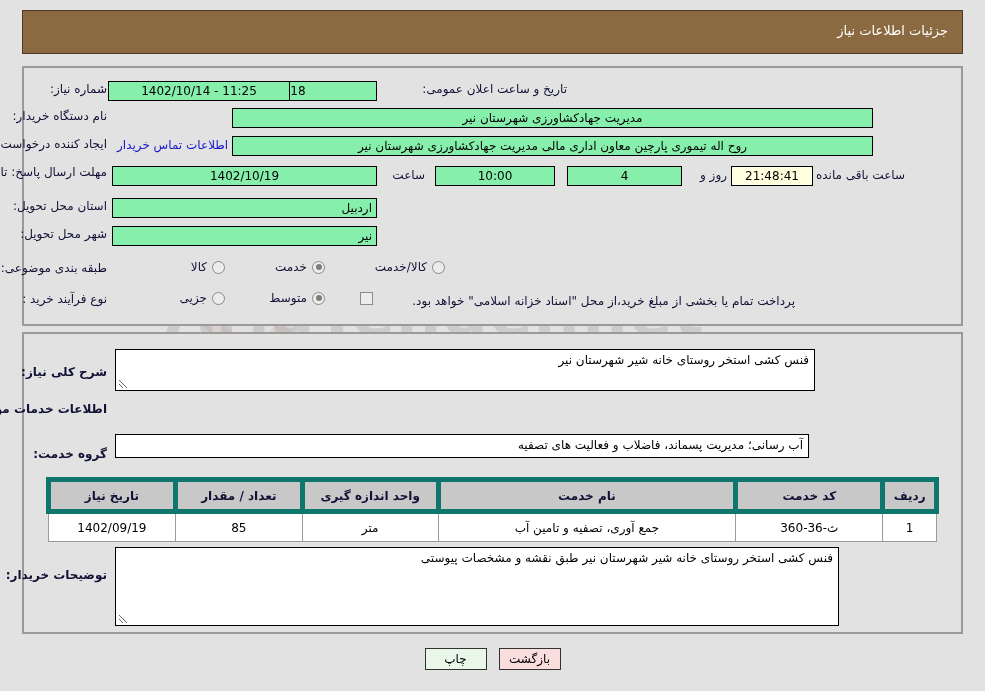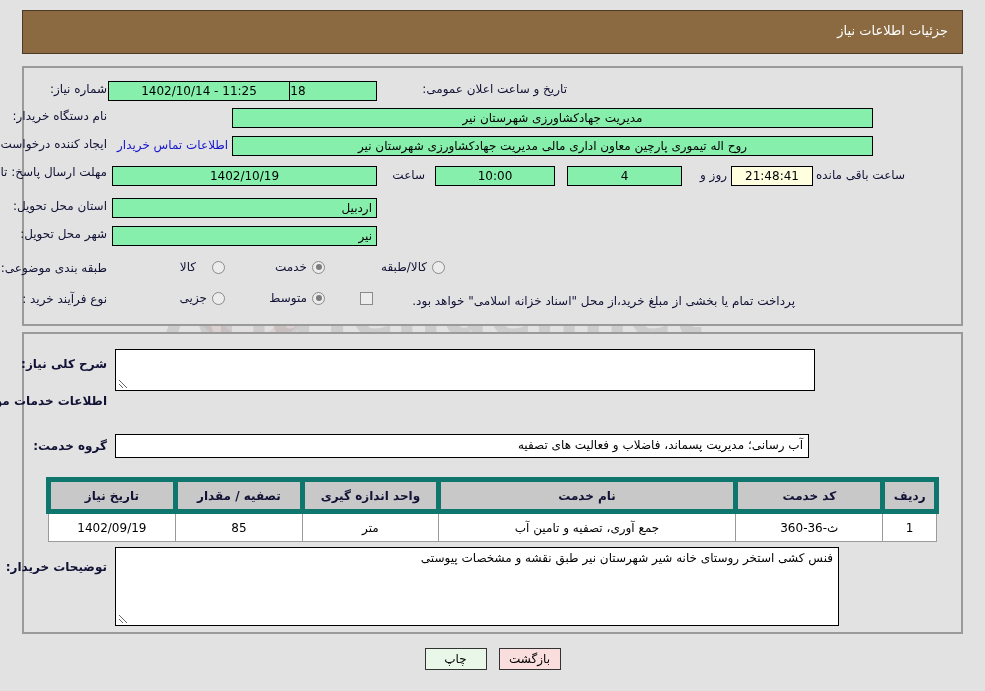--- a/index.html
+++ b/index.html
@@ -164,20 +164,21 @@
     vertical-align: middle;
   }
 
   
   .sec-label {
     position: absolute;
     font-size: 12px;
     font-weight: bold;
     color: #121236;
     white-space: nowrap;
+    margin-top: 8px;
   }
   .ta {
     position: absolute;
     border: 1px solid #000000;
     background: #ffffff;
     box-sizing: border-box;
     font-size: 12px;
     color: #000000;
     padding: 3px 5px 0 5px;
     text-align: right;
@@ -293,71 +294,72 @@
 <div class="ftext timer" style="position:absolute; right:172px; top:166px; width:82px; z-index:3;">21:48:41</div>
 <div class="lbl-inline" style="position:absolute; right:80px; top:168px; z-index:3;">ساعت باقی مانده</div>
 
 <div style="position:absolute; right:878px; top:199px; z-index:3;" class="flabel">استان محل تحویل:</div>
 <div class="ftext rt" style="position:absolute; right:608px; top:198px; width:265px; z-index:3;">اردبیل</div>
 
 <div style="position:absolute; right:878px; top:227px; z-index:3;" class="flabel">شهر محل تحویل:</div>
 <div class="ftext rt" style="position:absolute; right:608px; top:226px; width:265px; z-index:3;padding-left:8px;">نیر</div>
 
 <div style="position:absolute; right:878px; top:261px; z-index:3;" class="flabel">طبقه بندی موضوعی:</div>
-<div style="position:absolute; right:760px; top:260px; z-index:3; display:flex; align-items:center; gap:16px;">
+<div style="position:absolute; right:760px; top:260px; z-index:3; display:flex; align-items:center; gap:5px;">
   <span class="radio"></span>
   <span class="lbl-inline">کالا</span>
 </div>
 <div style="position:absolute; right:660px; top:260px; z-index:3; display:flex; align-items:center; gap:5px;">
   <span class="radio on"></span>
   <span class="lbl-inline">خدمت</span>
 </div>
 <div style="position:absolute; right:540px; top:260px; z-index:3; display:flex; align-items:center; gap:5px;">
   <span class="radio"></span>
-  <span class="lbl-inline">کالا/طبقه</span>
+  <span class="lbl-inline">کالا/خدمت</span>
 </div>
 
 <div style="position:absolute; right:878px; top:292px; z-index:3;" class="flabel">نوع فرآیند خرید :</div>
 <div style="position:absolute; right:760px; top:291px; z-index:3; display:flex; align-items:center; gap:5px;">
   <span class="radio"></span>
   <span class="lbl-inline">جزیی</span>
 </div>
 <div style="position:absolute; right:660px; top:291px; z-index:3; display:flex; align-items:center; gap:5px;">
   <span class="radio on"></span>
   <span class="lbl-inline">متوسط</span>
 </div>
 <div style="position:absolute; right:612px; top:291px; z-index:3;">
   <span class="chk"></span>
 </div>
 <div class="lbl-inline" style="position:absolute; right:190px; top:294px; z-index:3;">پرداخت تمام یا بخشی از مبلغ خرید،از محل "اسناد خزانه اسلامی" خواهد بود.</div>
 
 <div class="panel panel-mid"></div>
 
 <div class="sec-label" style="right:878px; top:357px; z-index:3;">شرح کلی نیاز:</div>
 <div class="ta" style="right:170px; top:349px; width:700px; height:42px; z-index:3;">
+  <span>فنس کشی استخر روستای خانه شیر شهرستان نیر</span>
   <span class="grip">
     <svg width="10" height="10" viewBox="0 0 10 10">
         <path d="M9 1 L1 9 M9 5 L5 9" stroke="#666" stroke-width="1" fill="none"></path>
       </svg>
   </span>
 </div>
 
 <div class="sec-label" style="right:878px; top:394px; z-index:3;">اطلاعات خدمات مورد نیاز</div>
 
 <div class="sec-label" style="right:878px; top:439px; z-index:3;">گروه خدمت:</div>
 <div class="ta" style="right:176px; top:434px; width:694px; height:24px; padding-top:3px; z-index:3;">آب رسانی؛ مدیریت پسماند، فاضلاب و فعالیت های تصفیه</div>
 
 <table class="tbl">
   <thead>
     <tr>
       <th style="width:42px;">ردیف</th>
       <th style="width:146px;">کد خدمت</th>
       <th style="width:322px;">نام خدمت</th>
       <th style="width:136px;">واحد اندازه گیری</th>
-      <th style="width:126px;">تصفیه / مقدار</th>
+      <th style="width:126px;">تعداد / مقدار</th>
       <th style="width:121px;">تاریخ نیاز</th>
     </tr>
   </thead>
   <tbody>
     <tr>
       <td>1</td>
       <td>ث-36-360</td>
       <td>جمع آوری، تصفیه و تامین آب</td>
       <td>متر</td>
       <td>85</td>

